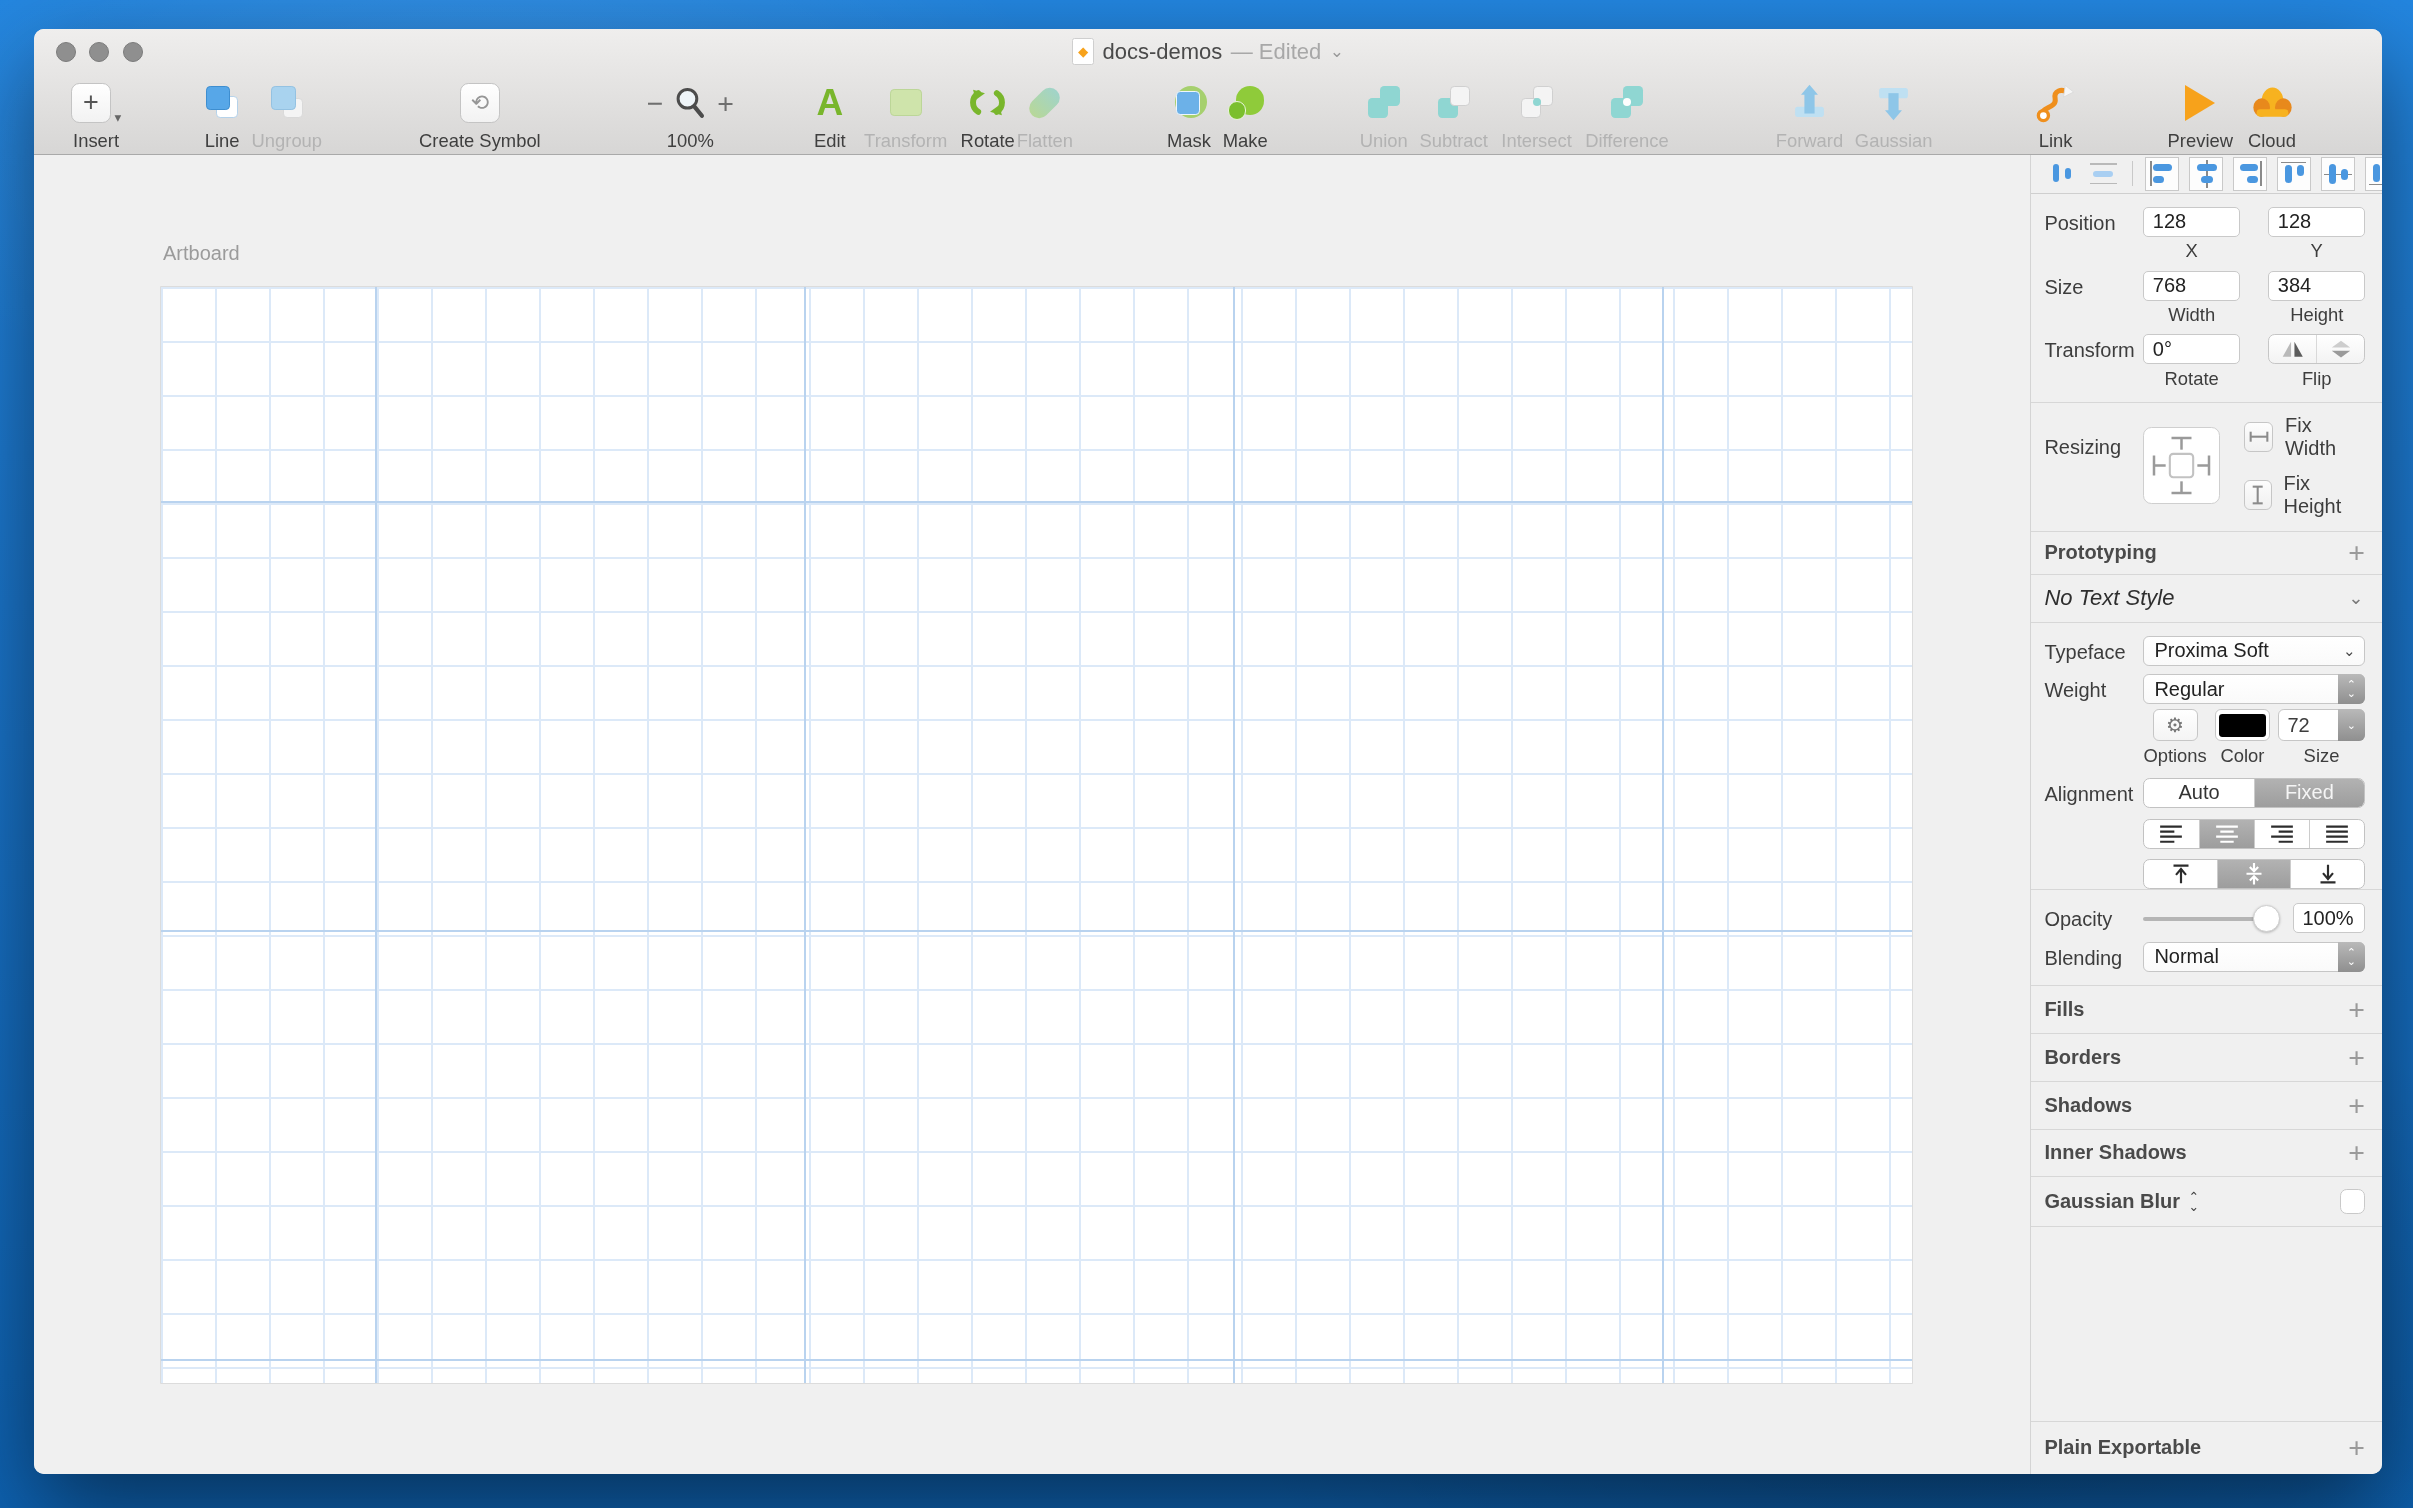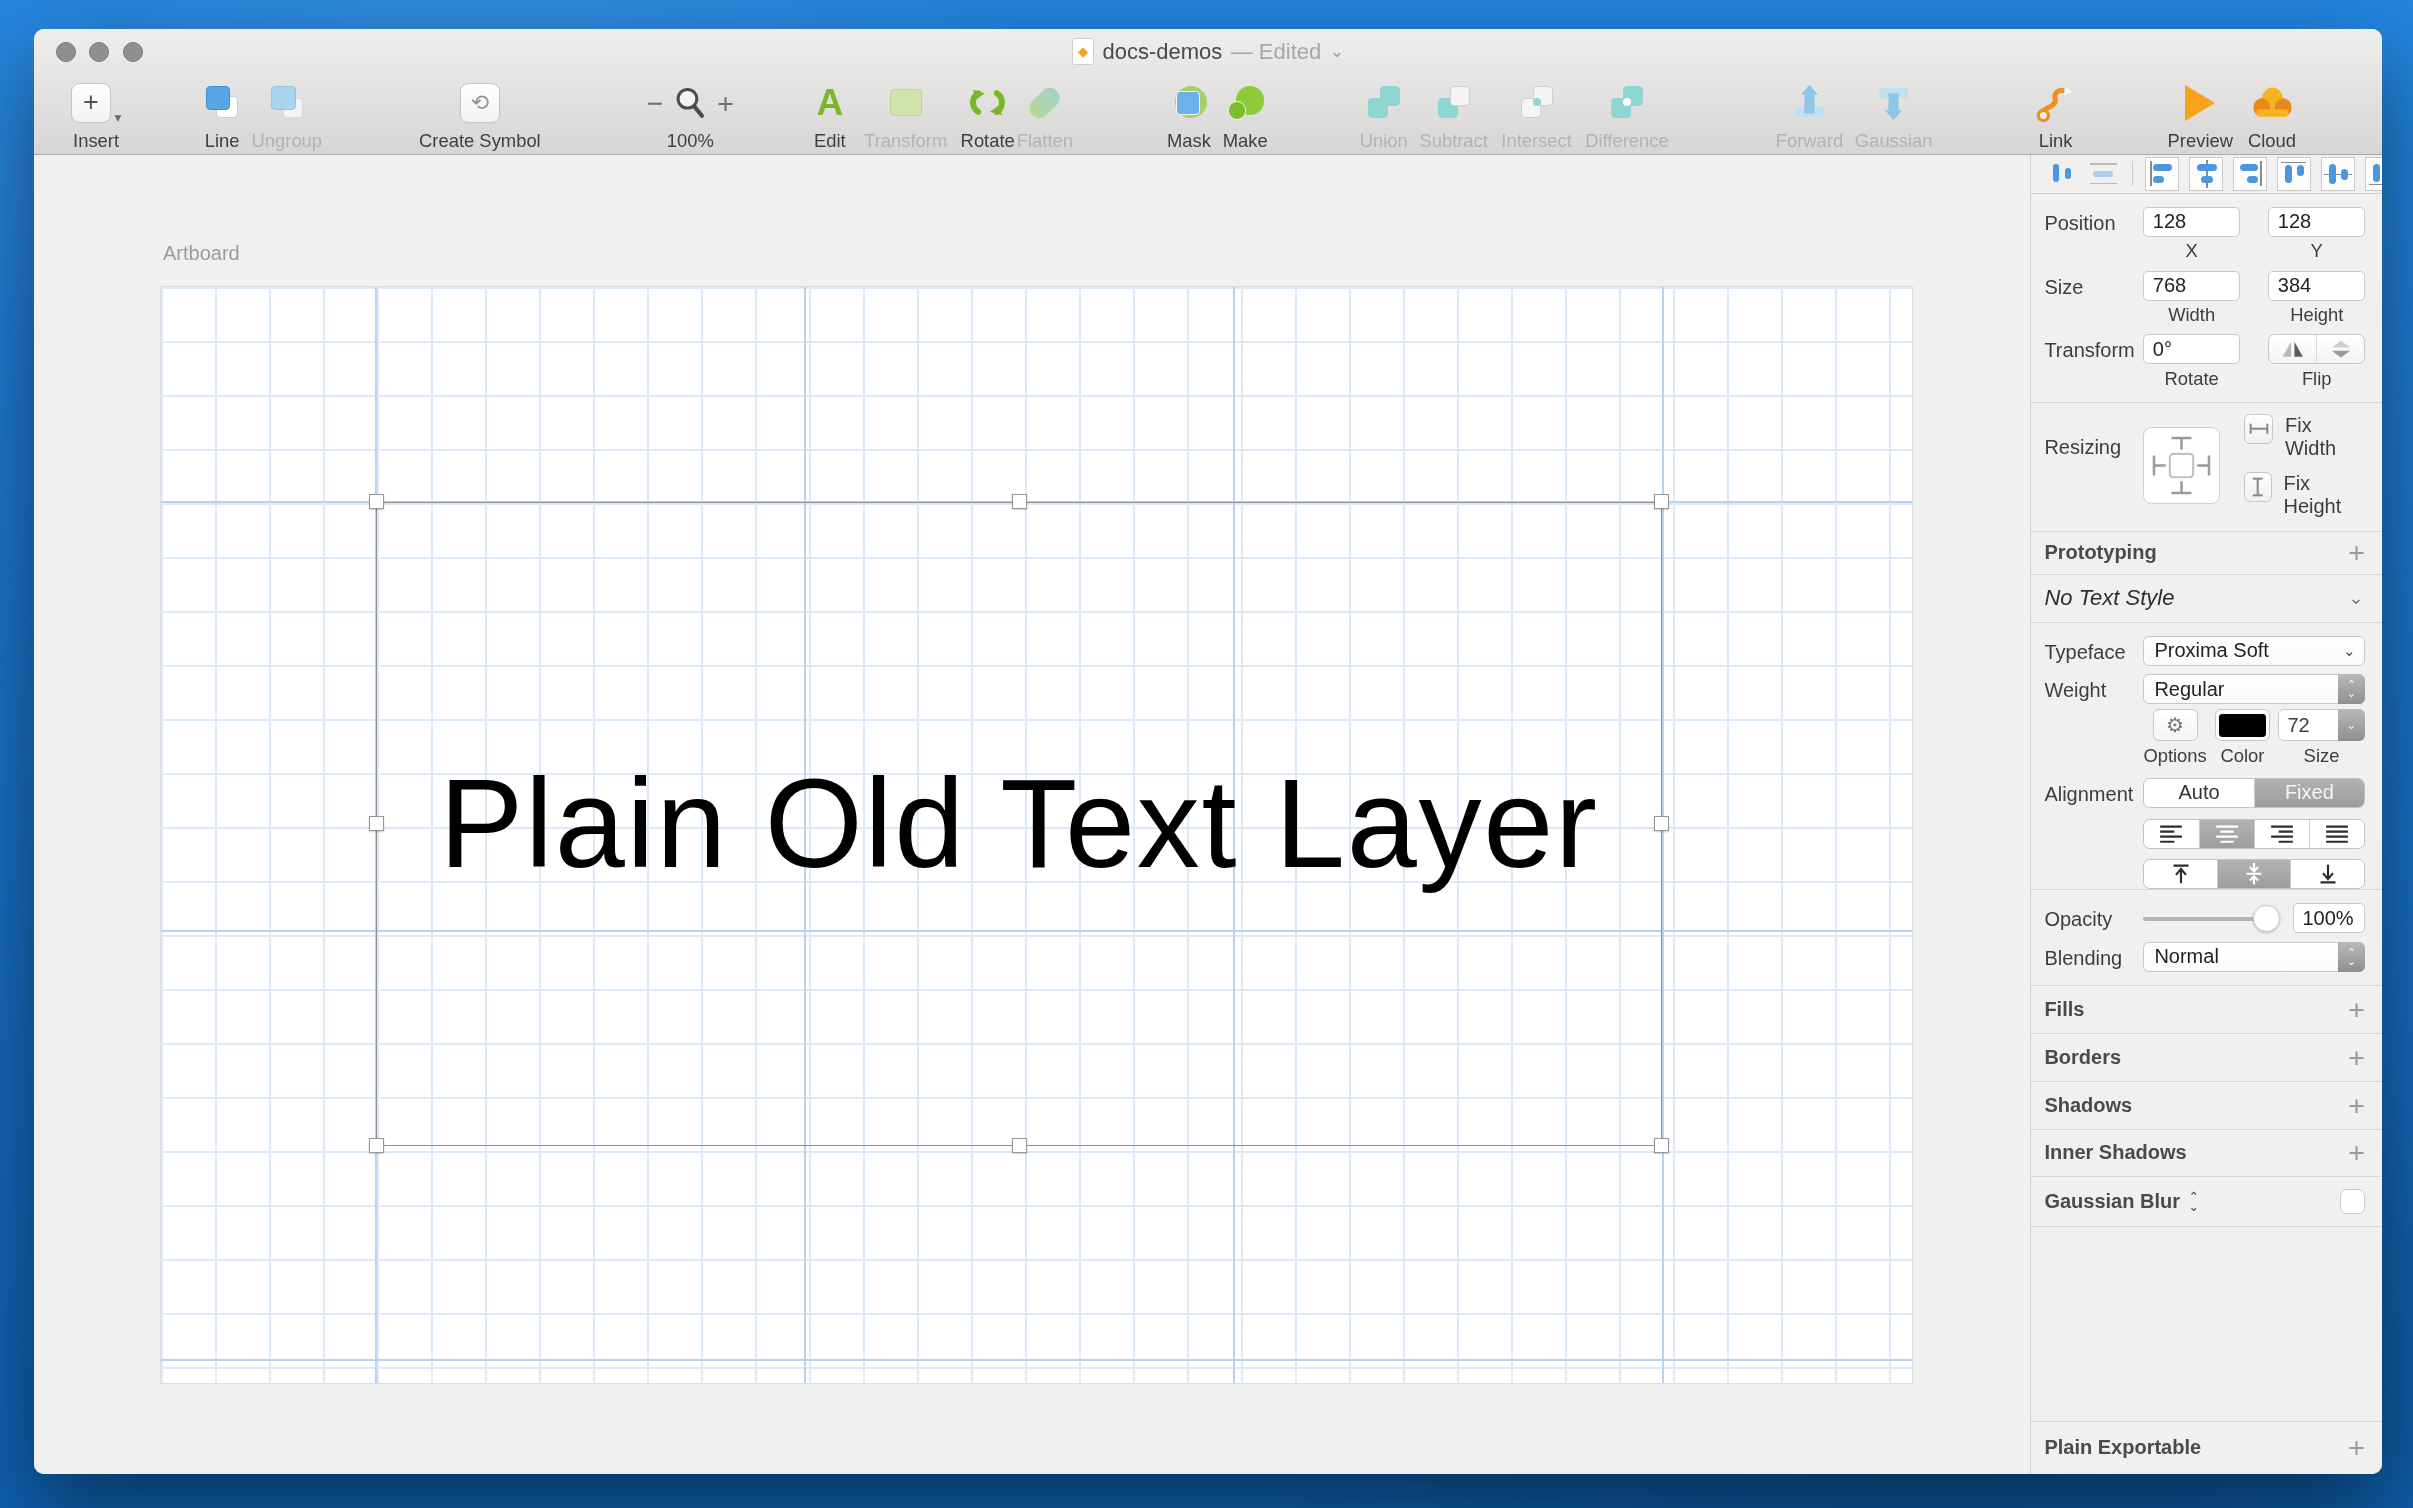--- a/index.html
+++ b/index.html
@@ -103,21 +103,21 @@
 
   .flipgroup { width:100%; height:30px; display:flex; background:linear-gradient(#fff,#f3f3f3);
     border:0.8px solid #c6c6c6; border-radius:6.7px; overflow:hidden; }
   .flipgroup > div { flex:1; display:flex; align-items:center; justify-content:center; }
   .flipgroup > div + div { border-left:0.8px solid #d9d9d9; }
 
   .resize-wrap { display:flex; gap:15px; align-items:center; padding:11.7px 0 13.4px; }
   .pinbox { width:77px; height:77px; background:#fff; border:0.8px solid #cfcfcf;
     border-radius:8.4px; flex:none; }
   .fixcol { display:flex; flex-direction:column; gap:11.7px; }
-  .fixrow { display:flex; align-items:flex-start; gap:11.7px;padding-left:9px; }
+  .fixrow { display:flex; align-items:center; gap:11.7px;padding-left:9px; }
   .fixbtn { width:30px; height:30px; background:linear-gradient(#fdfdfd,#f0f0f0);
     border:0.8px solid #c6c6c6; border-radius:5.9px; display:flex; align-items:center;
     justify-content:center; }
 
   .sechead { height:42px; display:flex; align-items:center; padding:0 17px 0 13.4px;
     font-weight:bold; color:#4a4a4a; flex:none; }
   .sechead .plus { margin-left:auto; color:#9a9a9a; font-size:28.5px; font-weight:normal; }
   .stylerow { height:47px; display:flex; align-items:center; padding:0 18.4px 0 13.4px;
     font-style:italic; color:#2e2e2e; font-size:22px; flex:none; }
   .stylerow .chev { margin-left:auto; color:#7a7a7a; font-size:18.4px; font-style:normal; }
@@ -386,31 +386,20 @@
         <span class="lbl">Cloud</span>
       </div>
 
     </div>
   </div>
 
   <div class="main">
     <div class="canvas">
       <div class="artboard-label">Artboard</div>
       <div class="artboard"></div>
-      <div class="selection">
-        <div class="handle h-tl"></div>
-        <div class="handle h-tm"></div>
-        <div class="handle h-tr"></div>
-        <div class="handle h-ml"></div>
-        <div class="handle h-mr"></div>
-        <div class="handle h-bl"></div>
-        <div class="handle h-bm"></div>
-        <div class="handle h-br"></div>
-        <div class="text-layer">Plain Old Text Layer</div>
-      </div>
     </div>
 
     <div class="inspector">
 
       <div class="align-row">
         <div class="aicon">
           <div class="pill" style="left:10px;top:7.5px;width:6.7px;height:18.4px;"></div>
           <div class="pill" style="left:22px;top:11px;width:6.7px;height:11.7px;"></div>
         </div>
         <div class="aicon">

